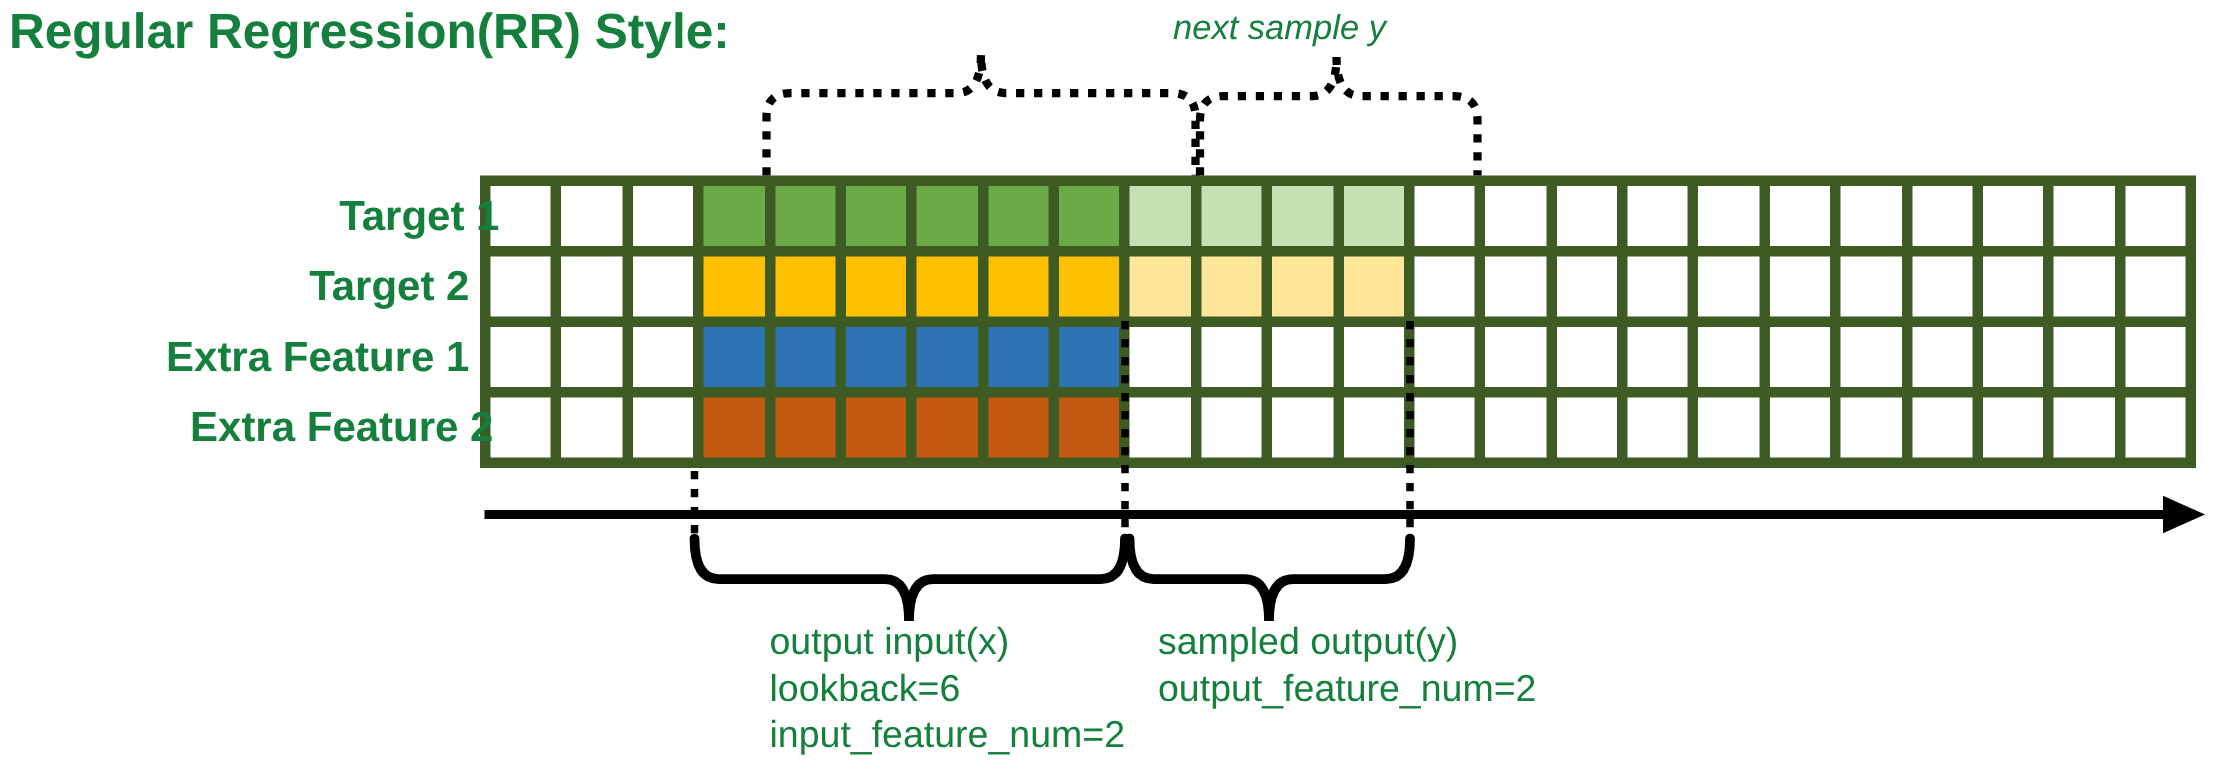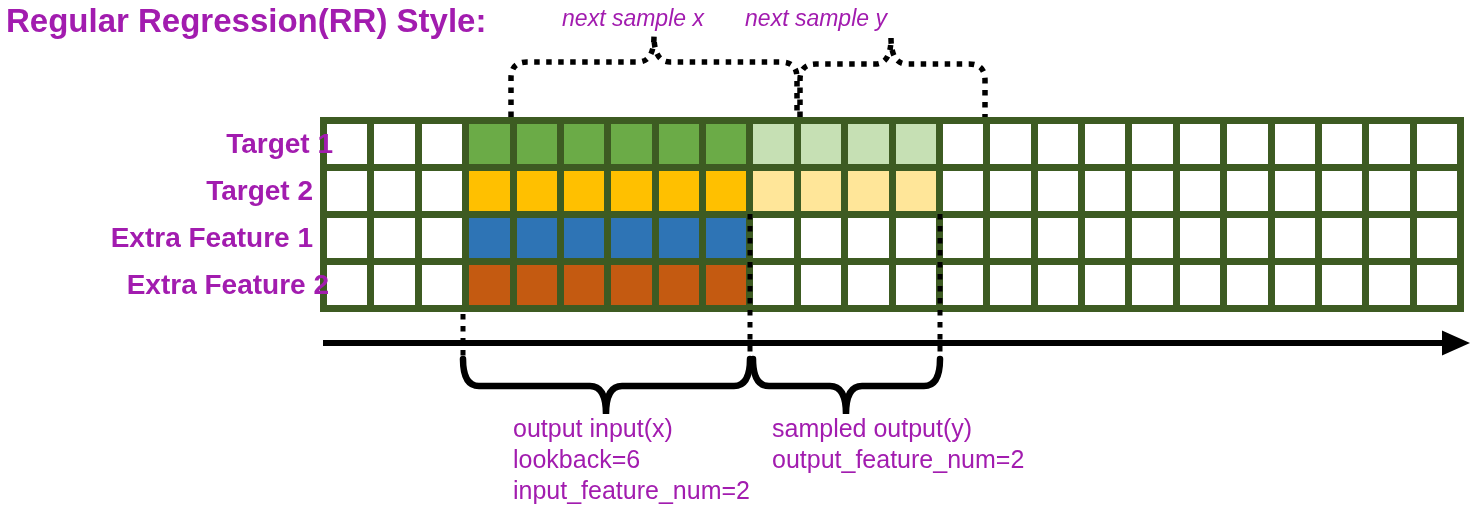--- a/index.html
+++ b/index.html
@@ -1,28 +1,28 @@
 <!DOCTYPE html>
 <html><head>
 <meta charset="utf-8">
 <style>
   html,body{margin:0;padding:0;background:#fff;}
   .stage{
     position:relative;width:1476px;height:516px;background:#ffffff;overflow:hidden;
-    font-family:"Liberation Sans",sans-serif;color:#a21caf;
+    font-family:"Liberation Sans",sans-serif;color:#15803d;
   }
   .title{
     position:absolute;left:6px;top:2px;font-size:33px;font-weight:bold;letter-spacing:0px;
   }
   .brace-label{
     position:absolute;top:5px;width:280px;text-align:center;
     font-size:23px;font-style:italic;font-weight:500;
   }
   .lbl-x{left:493px;}
-  .lbl-y{left:660px;padding-left:16px;}
+  .lbl-y{left:697px;padding-left:16px;}
   .ts-grid{
     position:absolute;left:320px;top:117px;width:1144px;height:195px;
     box-sizing:border-box;padding:7px;
     display:grid;grid-template-columns:repeat(24,1fr);grid-template-rows:repeat(4,1fr);gap:7px;
   }
   .cell{background:#ffffff;}
   .row-label{
     position:absolute;left:0;width:313px;height:40px;line-height:40px;
     text-align:right;font-size:28px;font-weight:bold;
   }
@@ -37,21 +37,20 @@
   .note-input{left:513px;}
   .note-output{left:772px;}
 </style>
 </head>
 <body>
 
 <div class="stage">
 
   <div class="title">Regular Regression(RR) Style:</div>
 
-  <div class="brace-label lbl-x">next sample x</div>
   <div class="brace-label lbl-y">next sample y</div>
 
   <div class="ts-grid" id="ts-grid" style="background: rgb(61, 91, 34);">
       <div class="cell"></div>
       <div class="cell"></div>
       <div class="cell"></div>
       <div class="cell" style="background: rgb(107, 171, 71);"></div>
       <div class="cell" style="background: rgb(107, 171, 71);"></div>
       <div class="cell" style="background: rgb(107, 171, 71);"></div>
       <div class="cell" style="background: rgb(107, 171, 71);"></div>

